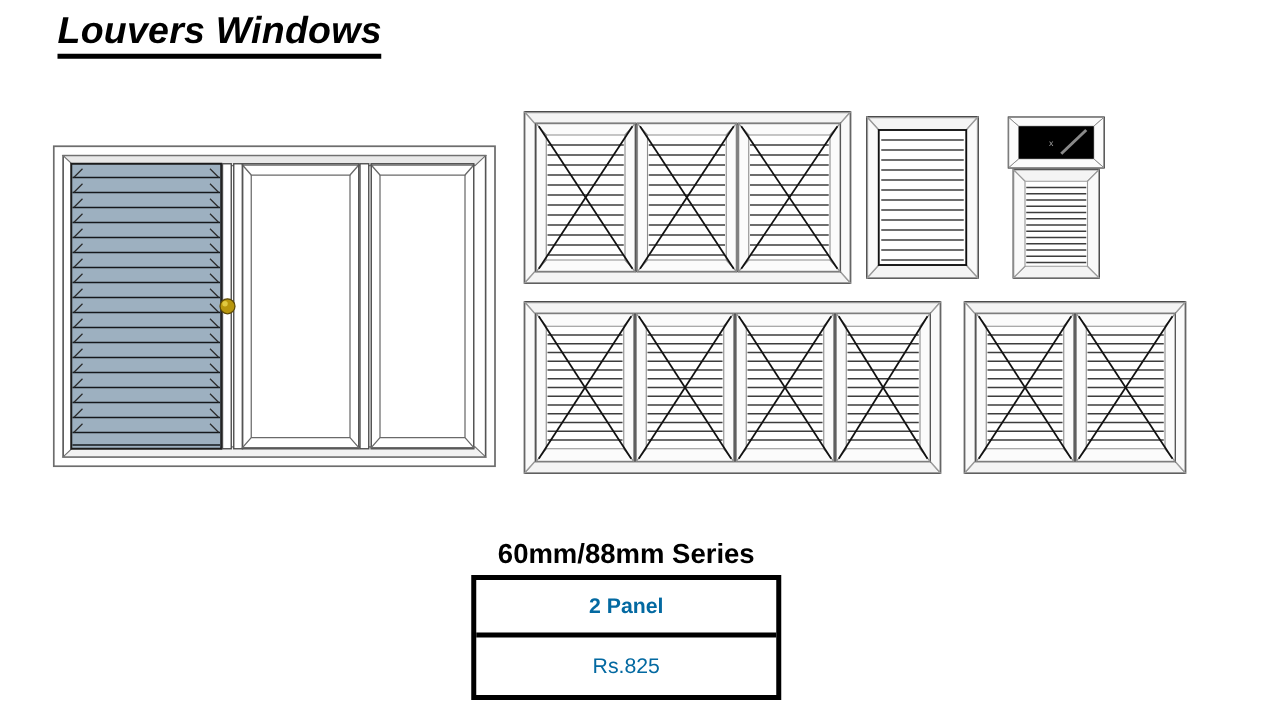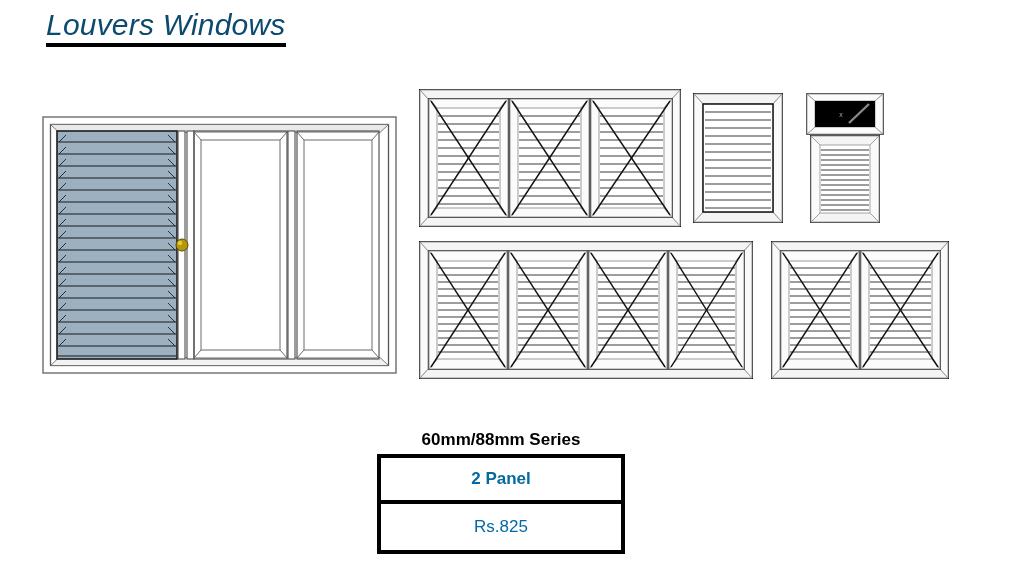--- a/index.html
+++ b/index.html
@@ -16,24 +16,24 @@
     font-family: "Liberation Sans", sans-serif;
     color: #000000;
   }
 
   
   #page-title {
     position: absolute;
     left: 46px;
     top: 9px;
     font-size: 30px;
-    font-weight: normal;
+    font-weight: bold;
     font-style: italic;
     letter-spacing: 0.2px;
-    color: #0c4a6e;
+    color: #000000;
     border-bottom: 4px solid #000000;
     padding-bottom: 2px;
     line-height: 1.05;
     white-space: nowrap;
   }
 
   
   .drawing {
     position: absolute;
   }
@@ -42,21 +42,21 @@
   }
 
   
   #price-table-block {
     position: absolute;
     left: 377px;
     top: 430px;
     width: 248px;
   }
   #series-label {
-    font-size: 17px;
+    font-size: 22px;
     font-weight: bold;
     text-align: center;
     color: #000000;
     line-height: 1.2;
     margin-bottom: 4px;
     white-space: nowrap;
   }
   #price-table {
     border: 4px solid #000000;
     background: #ffffff;

